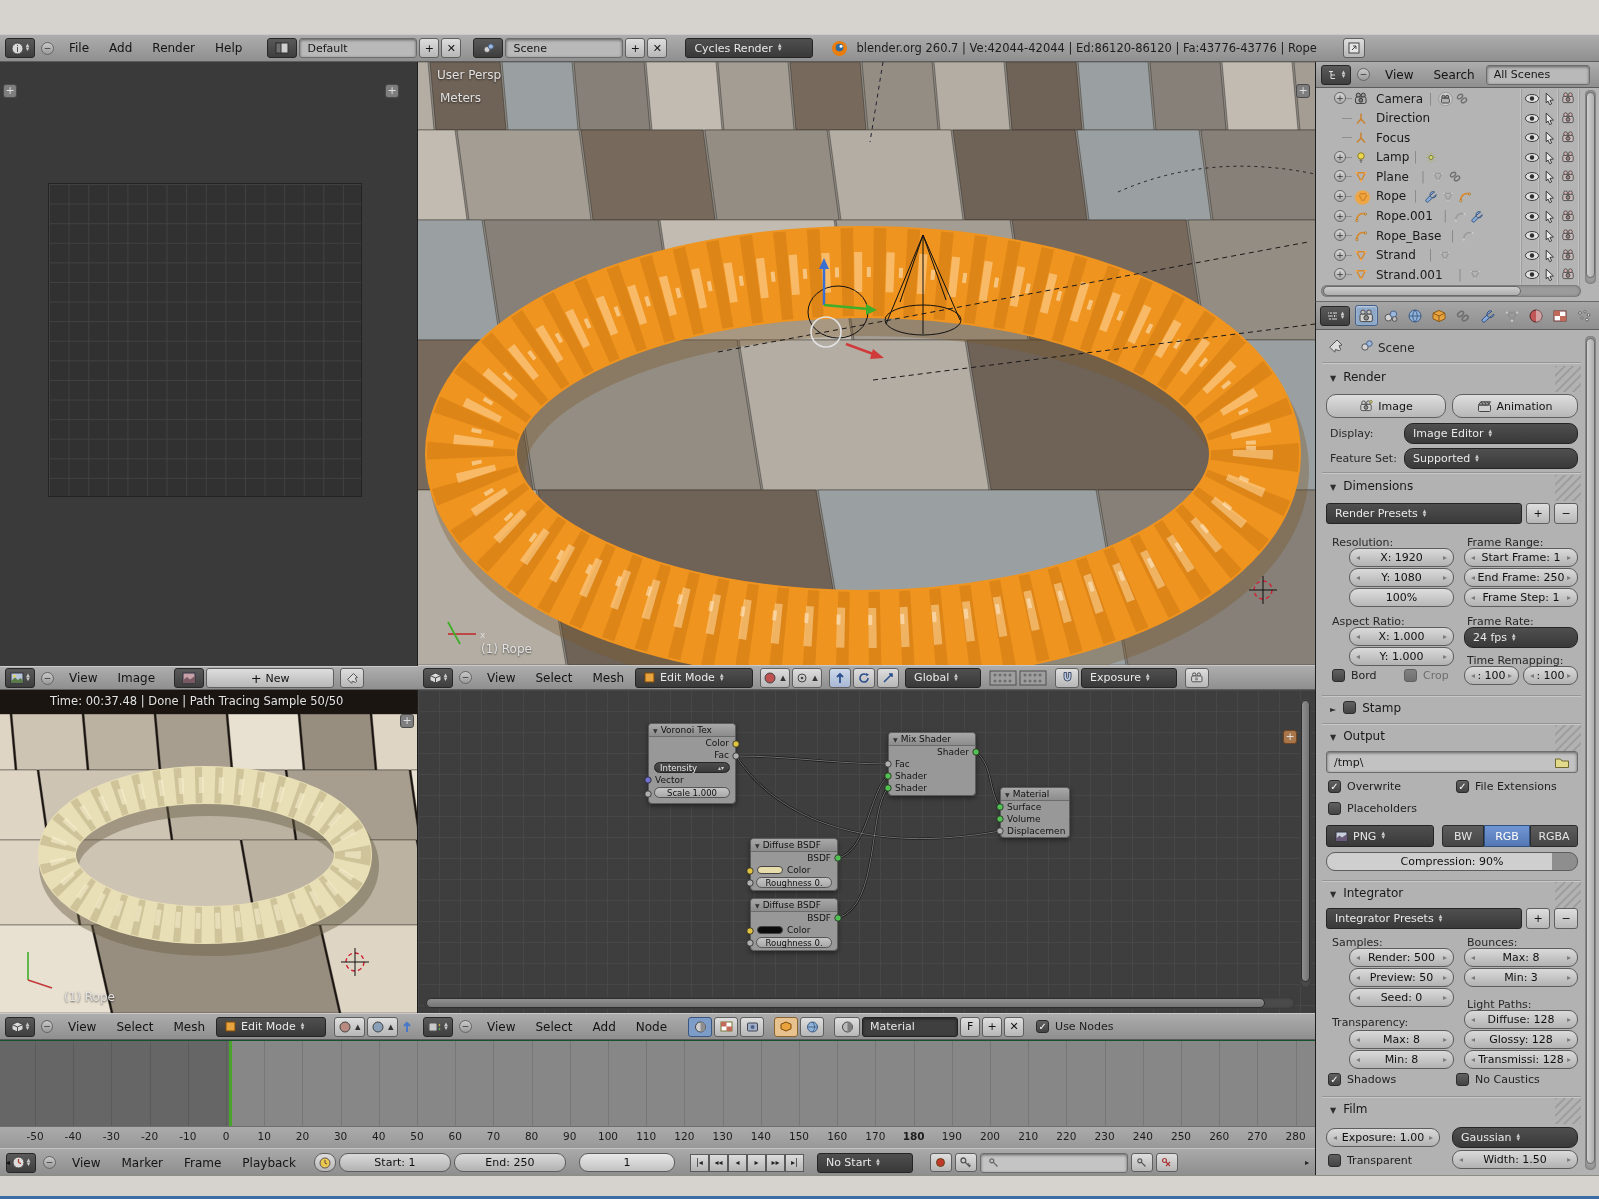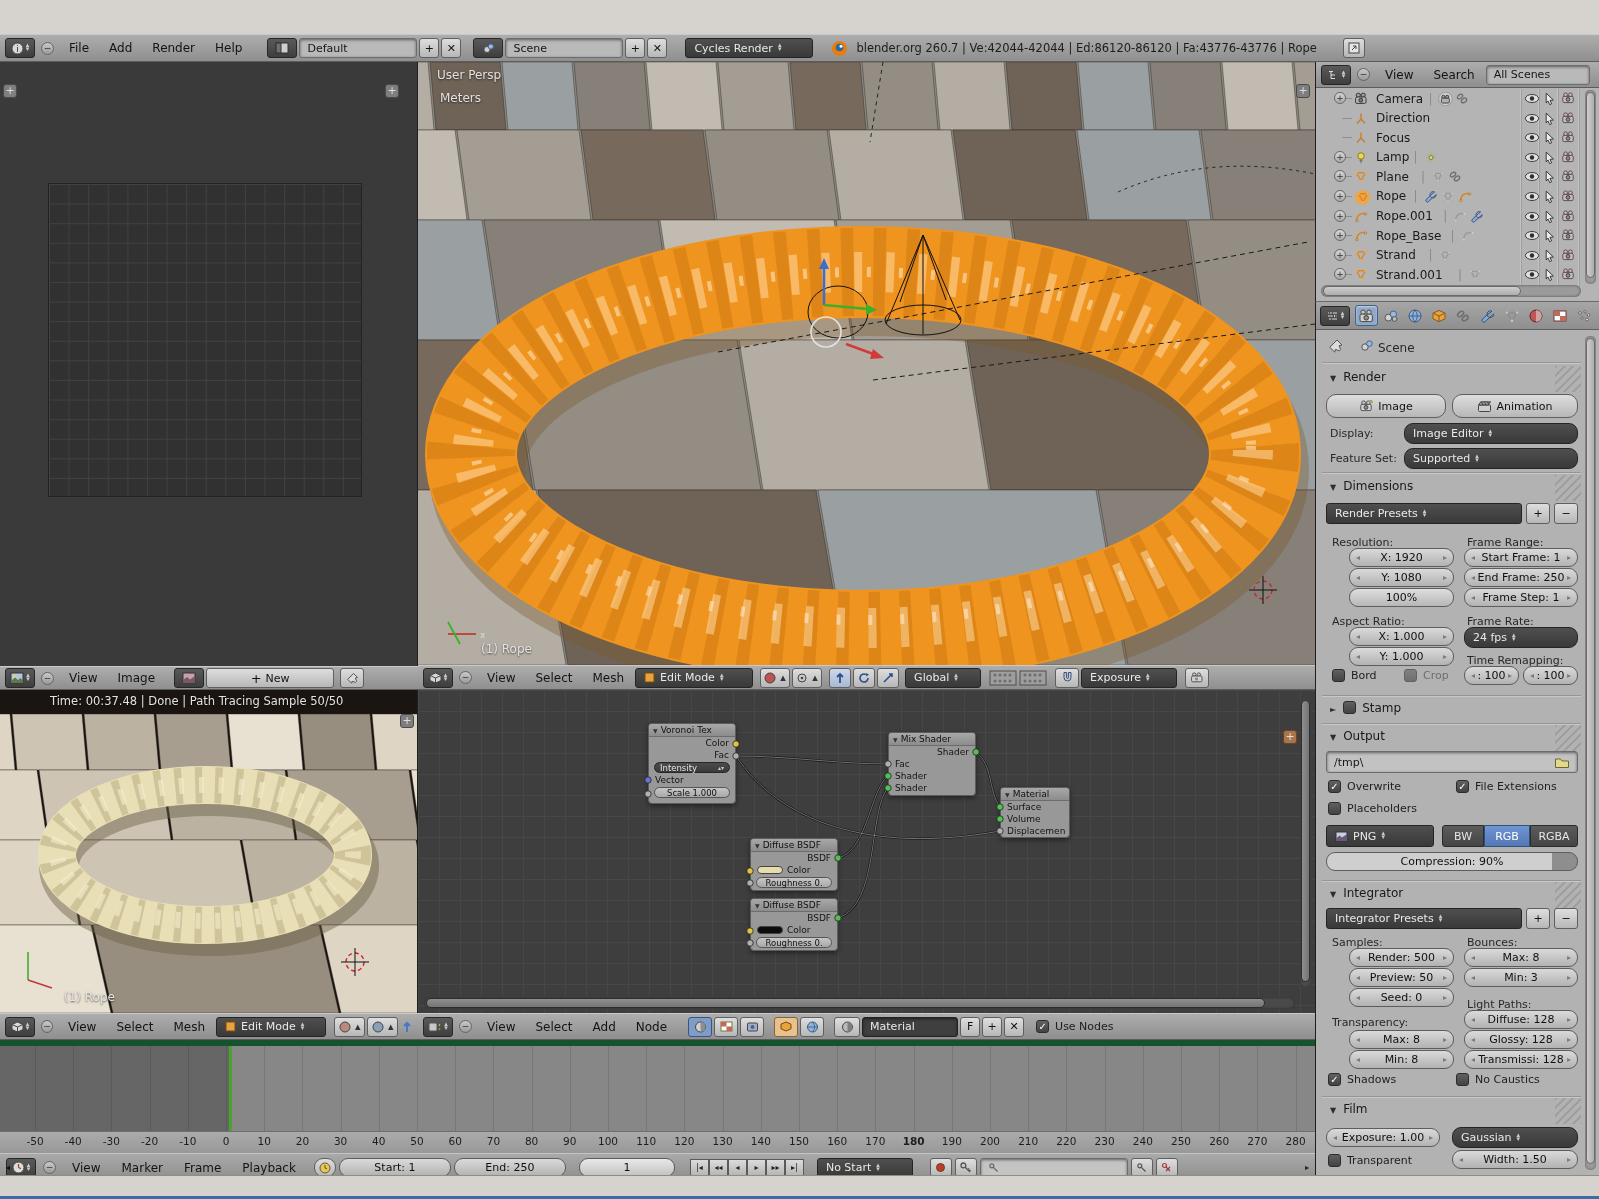--- a/index.html
+++ b/index.html
@@ -55,21 +55,21 @@
 
 #outliner{position:absolute;left:1315px;top:62px;width:284px;height:239px;background:#b4b4b4;border-left:1px solid #1e1e1e}
 .orow{position:relative;height:19.6px;display:flex;align-items:center;font-size:12px;color:#1a1a1a}
 .ocol{position:absolute;top:0;bottom:0;border-left:1px solid #9e9e9e;box-shadow:-1px 0 0 #c3c3c3}
 
 #props{position:absolute;left:1315px;top:301px;width:284px;height:874px;background:#b2b2b2;border-left:1px solid #1e1e1e;border-top:1px solid #6a6a6a}
 #ptabs{position:absolute;left:0;top:0;width:284px;height:28px;background:linear-gradient(#a6a6a6,#8f8f8f);border-bottom:1px solid #5f5f5f;display:flex;align-items:center;gap:1px;padding:0 4px}
 .ptab{width:24px;height:21px;display:flex;align-items:center;justify-content:center;border-radius:3px}
 .ptab.act{background:#8ea8c8;border:1px solid #44618a;box-shadow:inset 0 1px 2px rgba(255,255,255,.5)}
 
-#tl{position:absolute;left:0;top:1040px;width:1315px;height:135px;background:#8b8b8b;border-top:6px solid #14532d}
+#tl{position:absolute;left:0;top:1040px;width:1315px;height:135px;background:#8b8b8b;border-top:1px solid #14532d}
 #tltrack{position:absolute;left:0;top:0;width:1315px;height:85px;background:#878787;overflow:hidden}
 #tlruler{position:absolute;left:0;top:85px;width:1315px;height:22px;background:linear-gradient(#ababab,#989898);border-top:1px solid #6f6f6f;overflow:hidden}
 .tick{position:absolute;top:3px;transform:translateX(-50%);font-size:10.5px;color:#1d1d1d}
 .gline{position:absolute;top:0;width:1px;height:85px;background:rgba(50,50,50,.18)}
 #tlhdr{position:absolute;left:0;top:107px;width:1315px;height:28px;background:linear-gradient(#a9a9a9,#8d8d8d);border-top:1px solid #c4c4c4;display:flex;align-items:center;gap:3px;padding:0 6px;font-size:12px}
 .pbtn{width:19px;height:18px;background:linear-gradient(#dcdcdc,#b4b4b4);border:1px solid #5a5a5a;font-size:8px;color:#222;display:flex;align-items:center;justify-content:center}
 .oi{display:inline-flex;align-items:center;justify-content:center}
 .stripe{position:absolute;width:26px;height:26px;background:repeating-linear-gradient(135deg,rgba(120,120,120,.55) 0 2px,transparent 2px 6px)}
 </style>
 </head>

